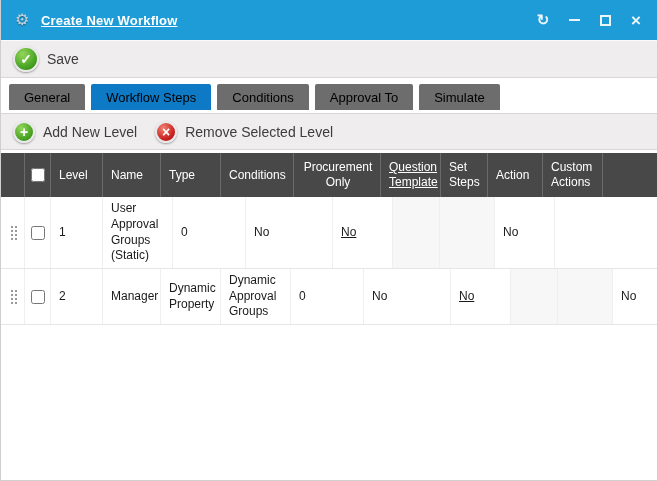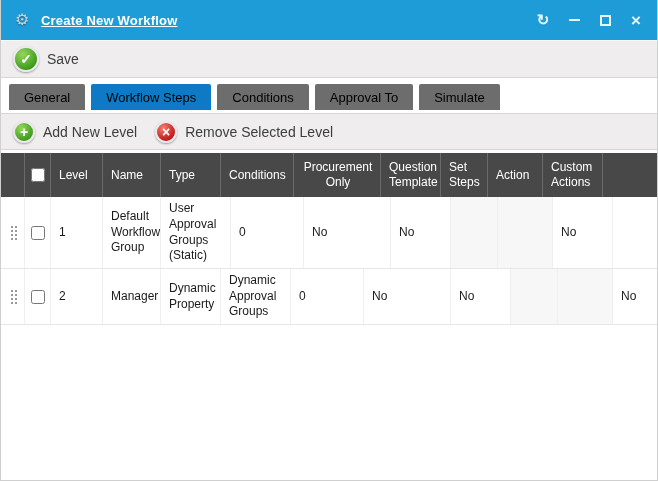--- a/index.html
+++ b/index.html
@@ -58,21 +58,21 @@
   .shaded { background:#f7f7f7; }
 
   .col-0  { width:24px;  flex:none; }
   .col-1  { width:26px;  flex:none; justify-content:center; padding:0; }
   .col-2  { width:52px;  flex:none; }
   .col-3  { width:58px;  flex:none; }
   .col-4  { width:60px;  flex:none; }
   .col-5  { width:70px;  flex:none; }
   .col-6  { width:73px;  flex:none; }
   .col-7  { width:87px;  flex:none;text-align:center; }
-  .col-8  { width:60px;  flex:none; }
+  .col-8  { width:60px;  flex:none;text-decoration:underline; }
   .col-9  { width:47px;  flex:none; }
   .col-10 { width:55px;  flex:none; }
   .col-11 { width:60px;  flex:none; }
 
   .grid-header .col-0 { border-right:1px solid #6b6b6b; }
   input[type=checkbox] { width:14px; height:14px; cursor:pointer; }
 
   .drag-handle { width:100%; display:flex; justify-content:center; cursor:grab; }
   .dots { width:2px; height:2px; background:#9a9a9a; position:relative; margin-right:4px;
           box-shadow:0 4px 0 #9a9a9a, 0 8px 0 #9a9a9a, 0 12px 0 #9a9a9a,
@@ -148,21 +148,20 @@
     <div class="grid-row body-row row-1">
       <div class="cell col-0">
         <div class="drag-handle">
             <div class="dots"></div>
           </div>
       </div>
       <div class="cell col-1">
         <input type="checkbox" style="">
       </div>
       <div class="cell col-2">1</div>
-      <div class="cell col-3">Default Workflow Group</div>
       <div class="cell col-5">User Approval Groups (Static)</div>
       <div class="cell col-6">0</div>
       <div class="cell col-7">No</div>
       <div class="cell col-8">No</div>
       <div class="cell col-9 shaded"></div>
       <div class="cell col-10 shaded"></div>
       <div class="cell col-11">No</div>
     </div>
 
     <div class="grid-row body-row row-2">

